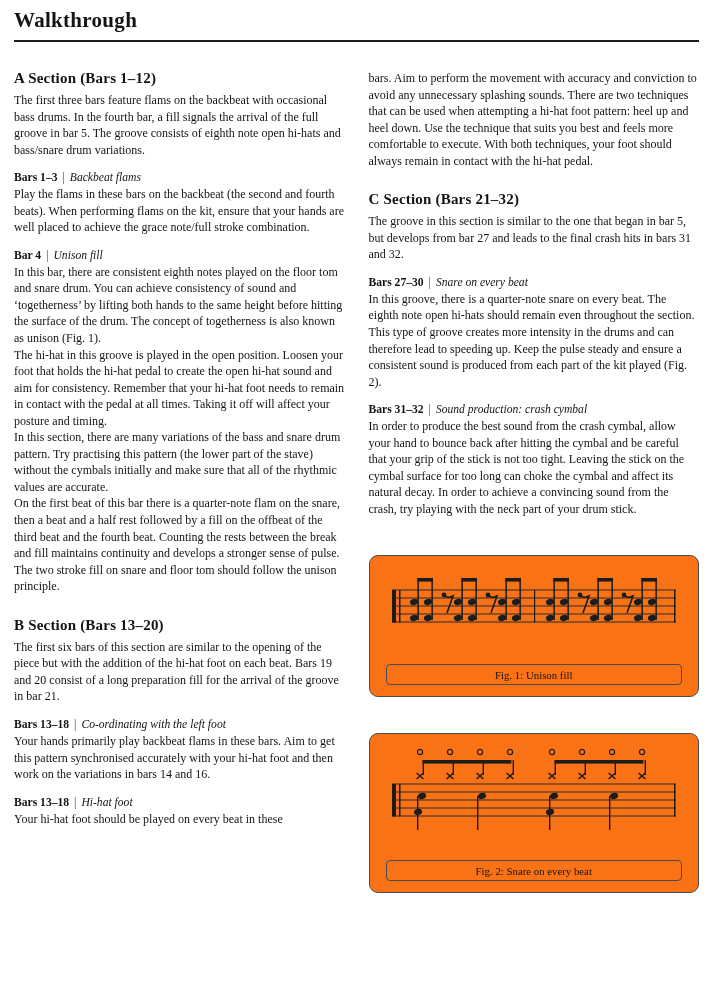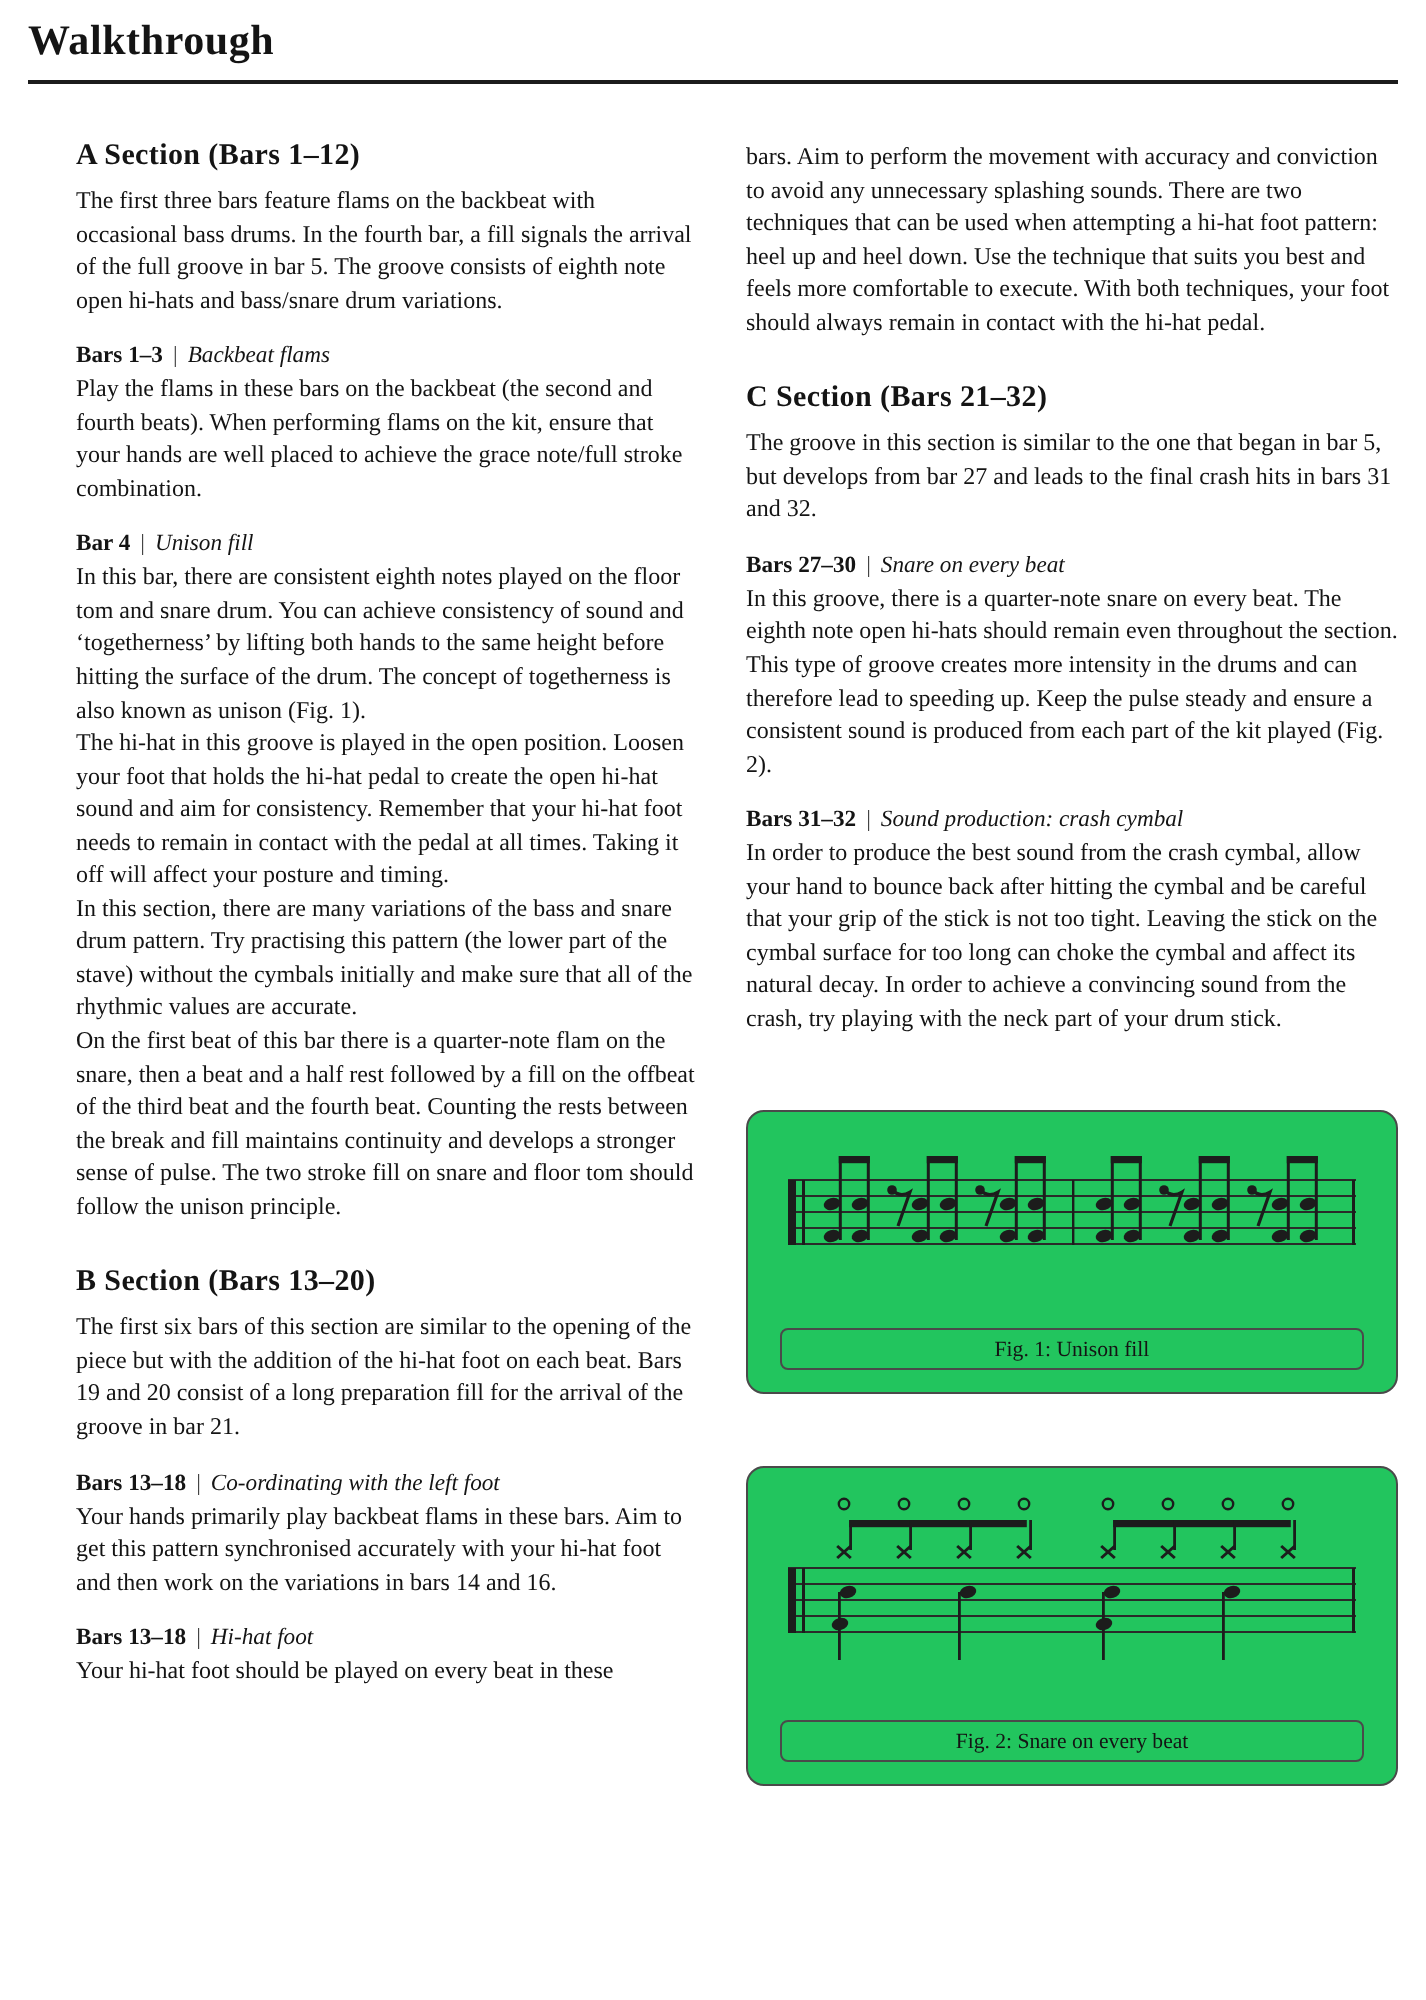--- a/index.html
+++ b/index.html
@@ -19,21 +19,20 @@
     font-size:21px;
     font-weight:600;
     letter-spacing:0.3px;
     padding-bottom:7px;
     border-bottom:2px solid #1c1c1c;
   }
   .columns {
     display:flex;
     gap:24px;
     margin-top:28px;
-    margin-left:24px;
   }
   .col { width:330.5px; }
   h2 {
     font-size:15px;
     font-weight:bold;
     margin:22px 0 5px 0;
     letter-spacing:0.2px;
   }
   .col h2:first-child { margin-top:0; }
   p.body {
@@ -47,21 +46,21 @@
     margin-bottom:2px;
   }
   p.sub b { font-weight:bold; }
   p.sub i { font-style:italic; }
   .pipe { margin:0 5px; color:#444; font-weight:normal; }
   .figure {
     border:1.2px solid #4a4a4a;
     border-radius:9px;
     margin-top:38px;
     padding:12px 12px 9px 12px;
-    background:#22c55e;
+    background:#f97316;
   }
   .figure.second { margin-top:36px; }
   .notation {
     display:flex;
     justify-content:center;
     align-items:center;
   }
   .caption-box {
     border:1px solid #4a4a4a;
     border-radius:4px;

